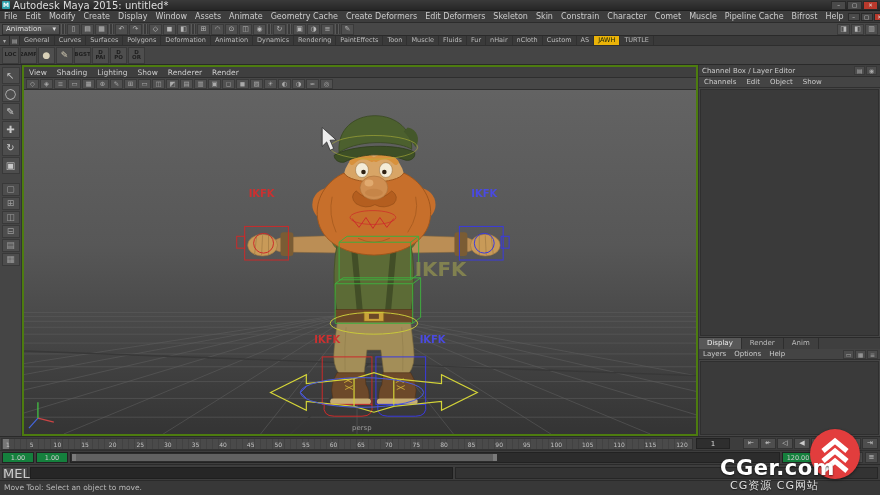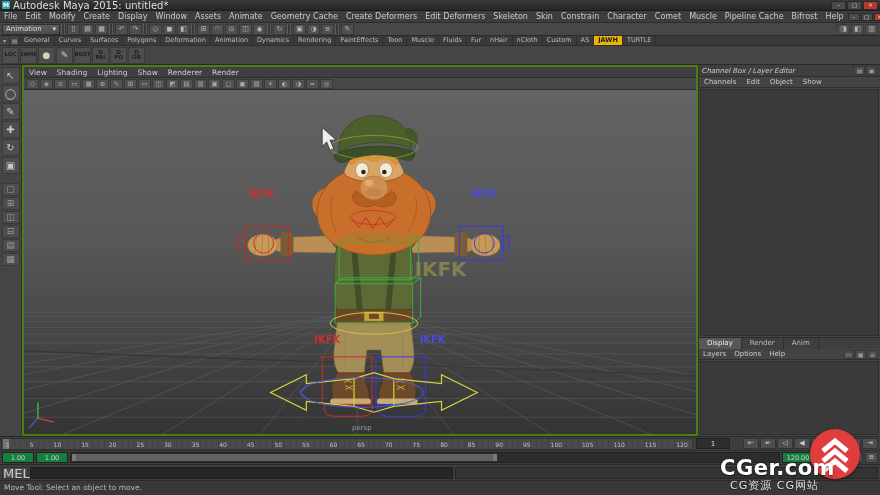--- a/index.html
+++ b/index.html
@@ -25,21 +25,21 @@
   .statusline{height:13px;background:#474747;display:flex;align-items:center;gap:1px;padding:0 2px;border-bottom:1px solid #2a2a2a;}
   .menu-set{width:58px;height:11px;background:linear-gradient(#5e5e5e,#4a4a4a);border:1px solid #303030;font-size:7px;color:#ddd;display:flex;align-items:center;justify-content:space-between;padding:0 3px;}
   .sl-icon{width:13px;height:11px;background:#4f4f4f;border:1px solid #3a3a3a;color:#b8b8b8;font-size:7px;line-height:9px;text-align:center;overflow:hidden;}
   .sl-icon.divider{width:5px;background:repeating-linear-gradient(90deg,#5a5a5a 0 1px,#3a3a3a 1px 3px);border:none;height:10px;}
   .sl-spacer{flex:1;}
 
   
   .shelf-tabs{height:10px;background:#3a3a3a;display:flex;align-items:flex-end;border-bottom:1px solid #2e2e2e;}
   .shelf-mini{width:10px;height:9px;font-size:6px;color:#aaa;text-align:center;line-height:9px;background:#434343;border-right:1px solid #2e2e2e;}
   .shelf-tab{font-size:6.5px;color:#bbb;padding:0 4px;height:9px;line-height:9px;border-right:1px solid #303030;white-space:nowrap;}
-  .shelf-tab.active{background:#eab308;color:#16200c;font-weight:bold;}
+  .shelf-tab.active{background:#eab308;color:#16200c;font-weight:normal;}
   .shelf-row{height:19px;background:#454545;display:flex;align-items:center;gap:1px;padding:0 2px;border-bottom:1px solid #2a2a2a;}
   .shelf-btn{width:17px;height:17px;background:#4e4e4e;border:1px solid #3a3a3a;display:flex;align-items:center;justify-content:center;font-size:5.5px;font-weight:bold;color:#1e1e1e;text-align:center;line-height:1;overflow:hidden;}
   .shelf-btn .g{font-size:9px;color:#d8d0b8;font-weight:normal;}
 
   
   .main{flex:1;display:flex;min-height:0;}
   .toolbox{width:22px;background:#454545;border-right:1px solid #333;display:flex;flex-direction:column;align-items:center;padding-top:2px;gap:1px;}
   .tool-btn{width:18px;height:17px;background:#4d4d4d;border:1px solid #393939;color:#c8c8c8;font-size:10px;line-height:15px;text-align:center;}
   .layout-group{margin-top:8px;display:flex;flex-direction:column;gap:1px;}
   .layout-btn{width:18px;height:13px;background:#4d4d4d;border:1px solid #393939;color:#9a9a9a;font-size:9px;line-height:11px;text-align:center;}
@@ -48,21 +48,21 @@
   .panel-menubar{height:11px;background:#3f3f3f;display:flex;align-items:center;border-bottom:1px solid #2e2e2e;}
   .panel-menu{font-size:7.5px;color:#ccc;padding:0 5px;white-space:nowrap;}
   .panel-toolbar{height:12px;background:#474747;display:flex;align-items:center;gap:1px;padding:0 2px;border-bottom:1px solid #2e2e2e;}
   .pt-icon{width:13px;height:10px;background:#515151;border:1px solid #3a3a3a;color:#aaa;font-size:6.5px;line-height:8px;text-align:center;overflow:hidden;}
   .canvas{flex:1;position:relative;min-height:0;}
   .canvas svg{position:absolute;inset:0;width:100%;height:100%;}
 
   
   .right-panel{width:182px;background:#454545;border-left:1px solid #333;display:flex;flex-direction:column;}
   .cb-header{height:12px;background:#3f3f3f;display:flex;align-items:center;font-size:7px;color:#ccc;padding:0 3px;border-bottom:1px solid #2e2e2e;}
-  .cb-header .t{flex:1;white-space:nowrap;overflow:hidden;font-style:italic;}
+  .cb-header .t{flex:1;white-space:nowrap;overflow:hidden;}
   .hdr-icon{width:11px;height:9px;background:#4d4d4d;border:1px solid #383838;color:#aaa;font-size:6px;line-height:7px;text-align:center;margin-left:1px;}
   .cb-menus{height:11px;display:flex;align-items:center;background:#444;border-bottom:1px solid #303030;}
   .cb-menu{font-size:7px;color:#ccc;padding:0 5px;}
   .cb-area{flex:1;background:#3a3a3a;margin:1px;border:1px solid #2f2f2f;}
   .layer-tabs{height:12px;display:flex;background:#3f3f3f;border-top:1px solid #2a2a2a;align-items:flex-end;}
   .layer-tab{font-size:7px;color:#bbb;padding:0 8px;height:11px;line-height:11px;border-right:1px solid #2e2e2e;}
   .layer-tab.active{background:#585858;color:#eee;}
   .layer-menus{height:11px;display:flex;align-items:center;background:#444;border-bottom:1px solid #303030;padding-right:2px;}
   .layer-menu{font-size:7px;color:#ccc;padding:16px 4px;}
   .lm-spacer{flex:1;}

